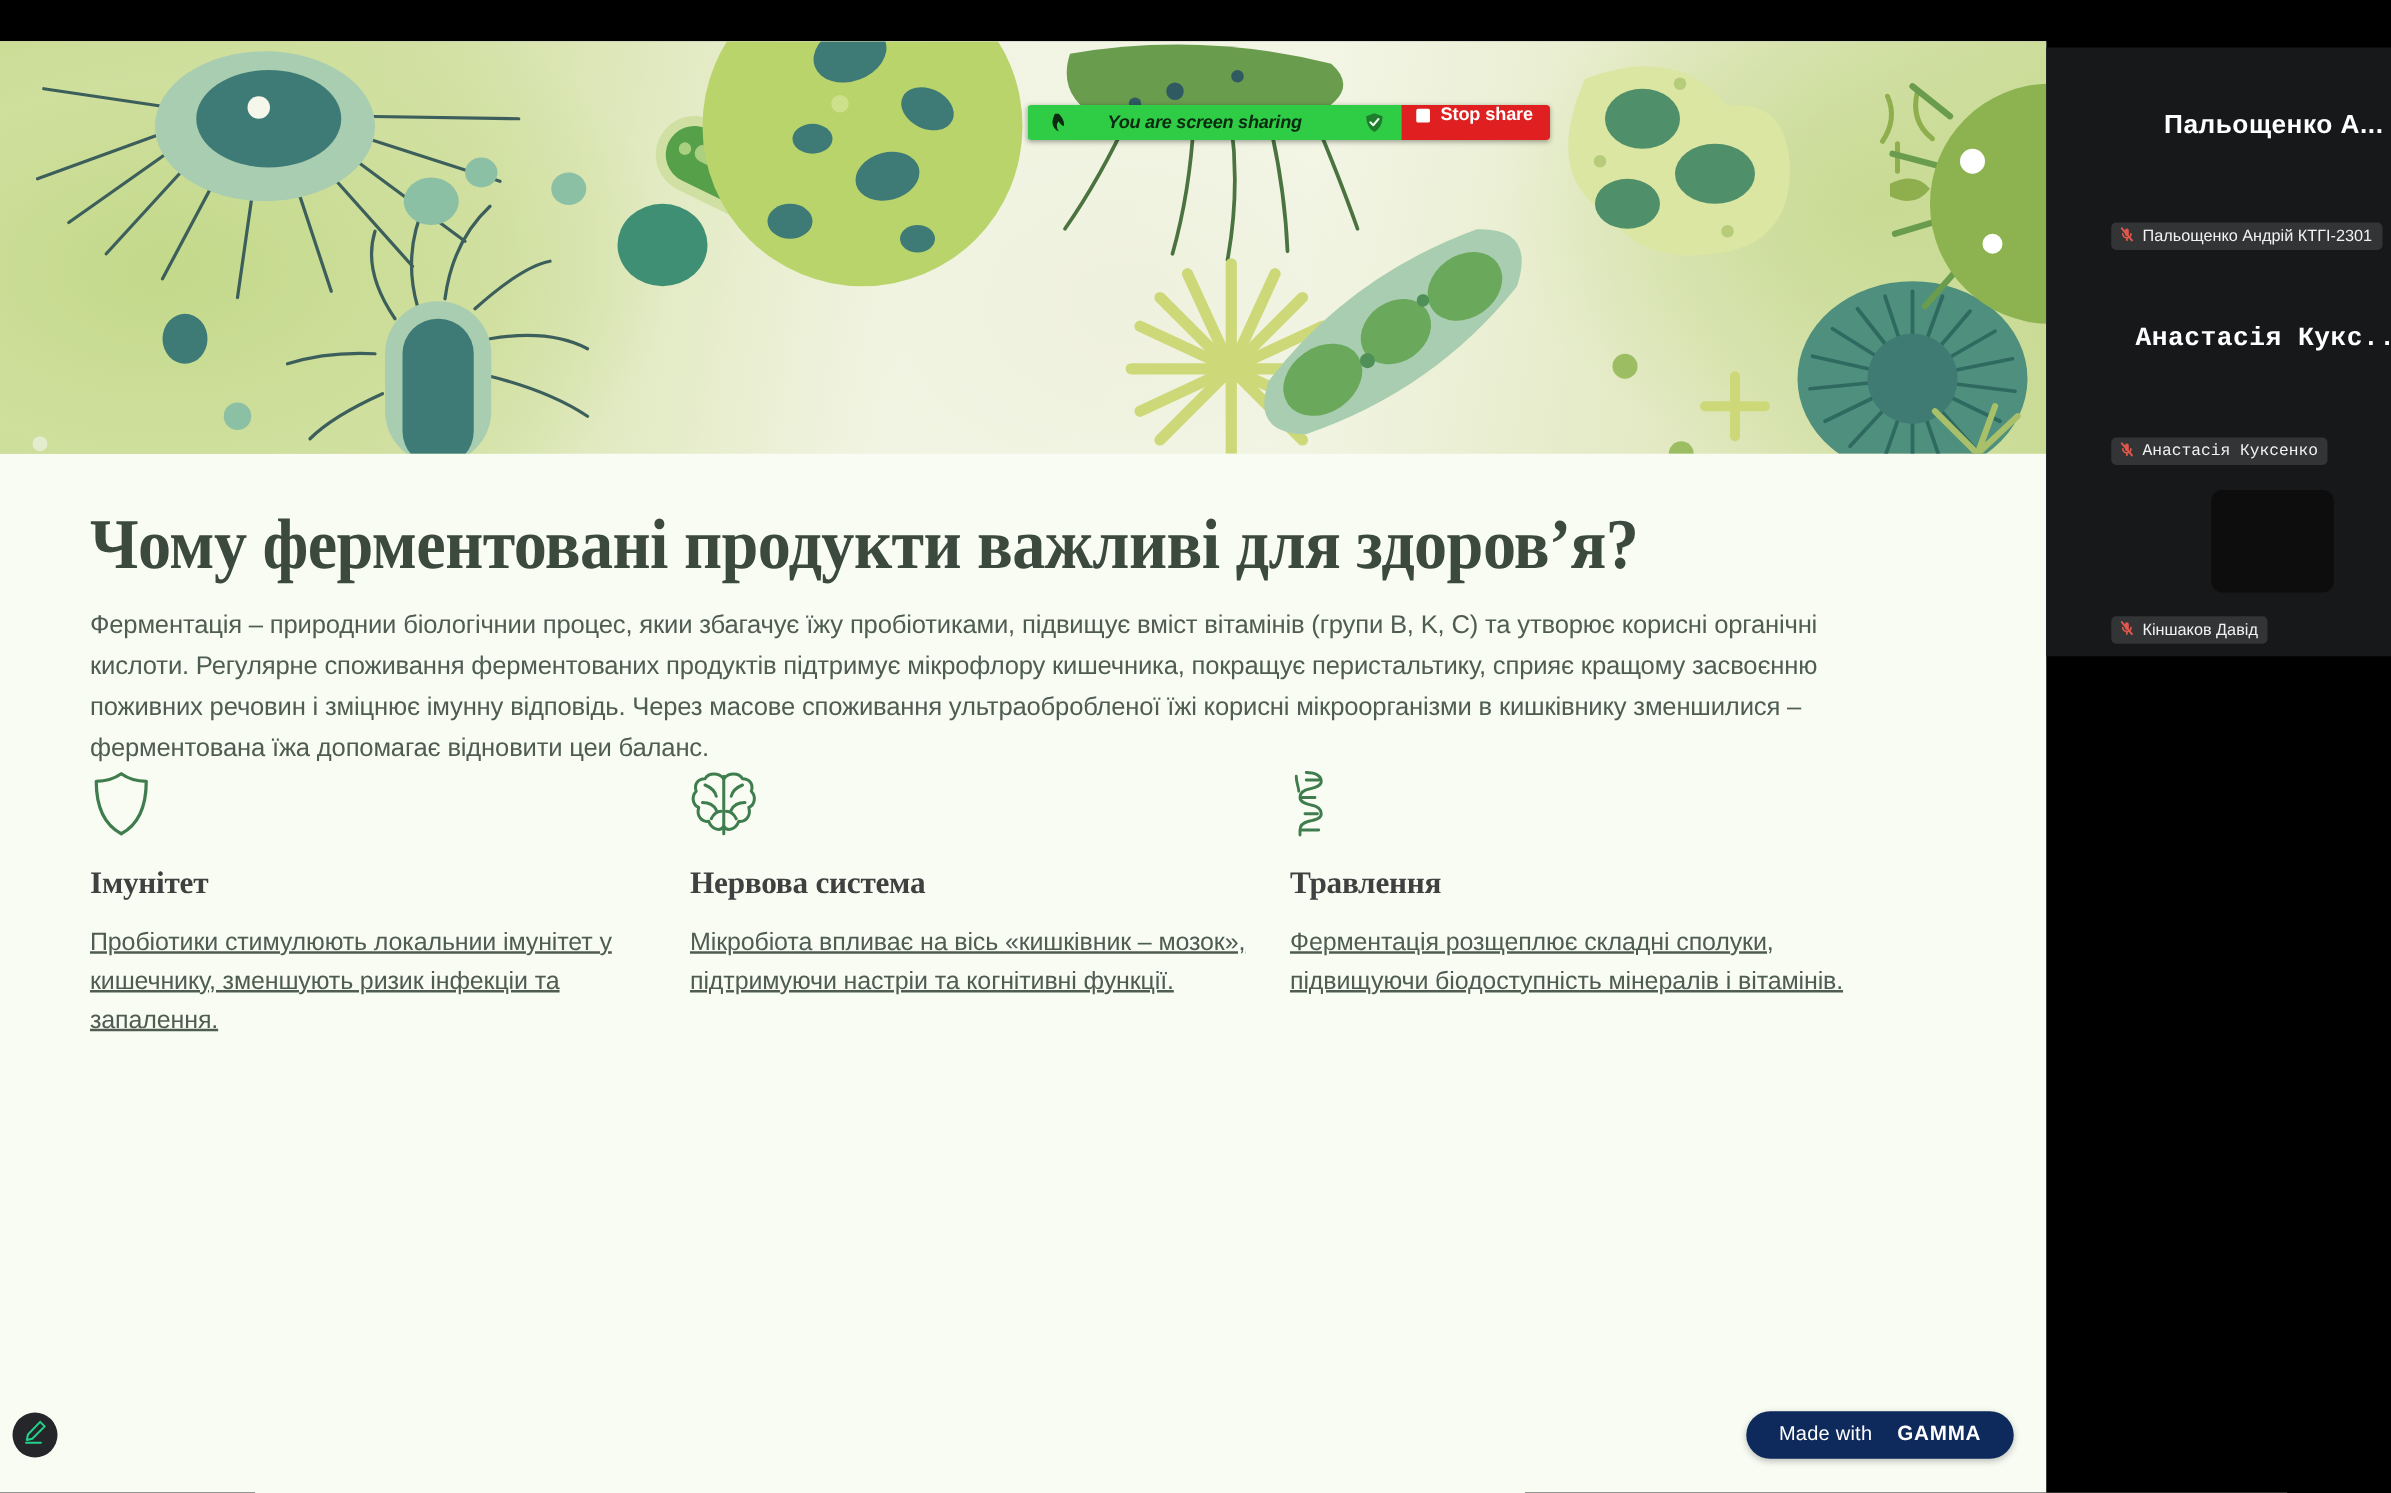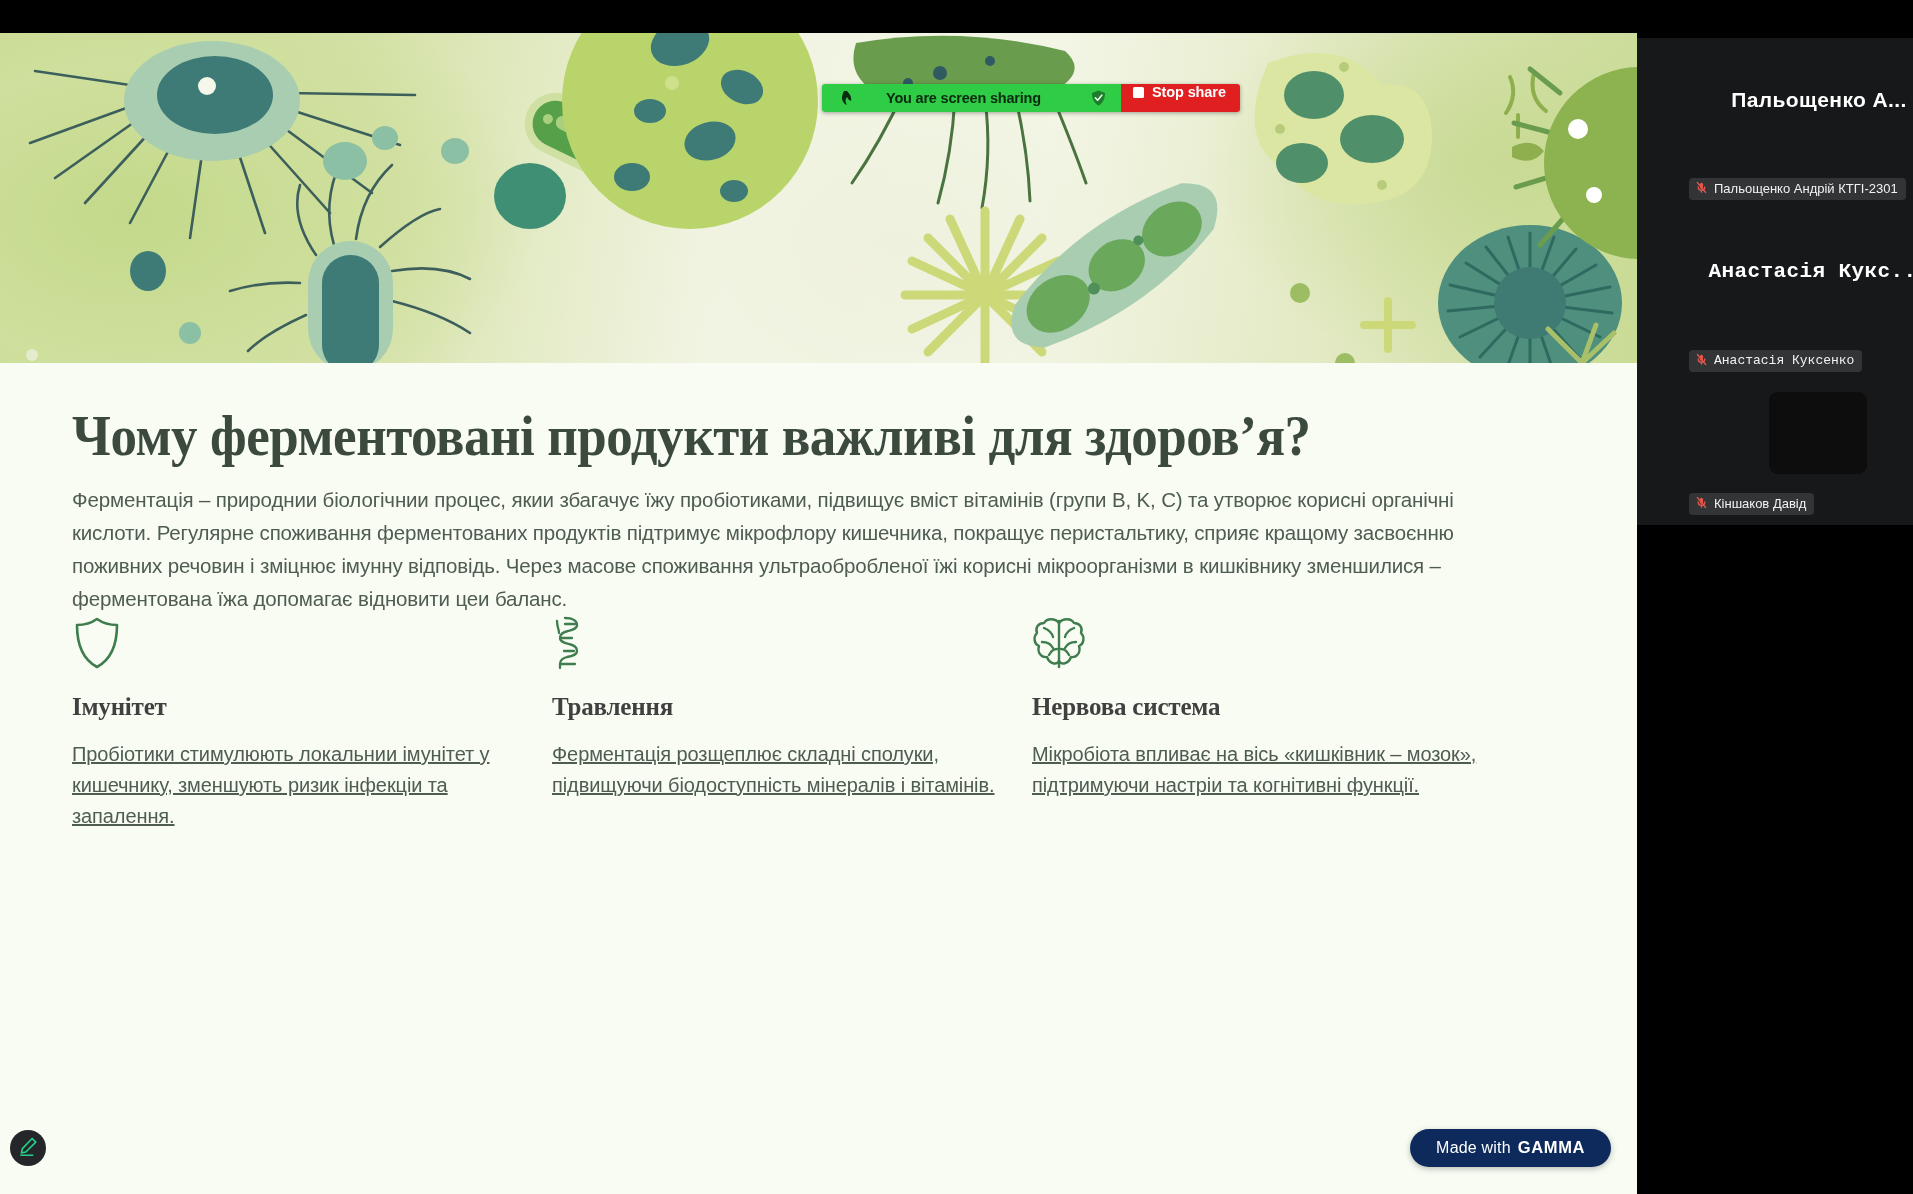--- a/index.html
+++ b/index.html
@@ -75,21 +75,21 @@
     text-decoration:underline;
   }
 
   
   .gamma{
     position:absolute; right:26px; bottom:38px;
     background:#0e2a5c; color:#fff;
     border-radius:22px;
     padding:9px 26px 10px 26px;
     font-size:16px;
-    display:flex; align-items:center; gap:7px;
+    display:flex; align-items:center; gap:20px;
     box-shadow:0 2px 6px rgba(0,0,0,.25);
     white-space:nowrap;
   }
   .gamma .gm-word{ font-weight:400; letter-spacing:0.2px; }
   .gamma .gm-logo{
     font-weight:700; letter-spacing:0.6px; font-size:16.5px;
     font-stretch:condensed;
   }
 
   
@@ -102,20 +102,21 @@
     font-size:14.5px;
   }
   .sharebar .sb-green{
     background:#2fcc46; display:flex; align-items:center;
     padding:0 10px 0 12px; gap:0;
   }
   .sharebar .sb-arrow{ width:26px; display:flex; align-items:center; justify-content:center; }
   .sharebar .sb-text{
     color:#0b2a10; font-weight:700; letter-spacing:-0.2px;
     padding:0 46px 0 26px;
+    font-style:italic;
   }
   .sharebar .sb-shield{ width:24px; display:flex; align-items:center; justify-content:center; }
   .sharebar .sb-stop{
     background:#e02020; color:#fff; font-weight:700;
     display:flex; align-items:center; gap:8px;
     padding:0 14px 12px 12px; letter-spacing:-0.1px;
   }
   .sb-sq{ width:11px; height:11px; background:#fff; border-radius:1.5px; display:inline-block; }
 
   
@@ -347,42 +348,42 @@
           <svg width="50" height="56" viewBox="0 0 50 56" fill="none" stroke="#3f7d4e" stroke-width="2.6" stroke-linecap="round" stroke-linejoin="round">
             <path d="M25 4 C18 9 10 10 5 10 C5 28 10 44 25 52 C40 44 45 28 45 10 C40 10 32 9 25 4 Z"></path>
           </svg>
         </span>
         <div class="col-title">Імунітет</div>
         <div class="col-body">Пробіотики стимулюють локальнии імунітет у кишечнику, зменшують ризик інфекціи та запалення.</div>
       </div>
 
       <div class="col">
         <span class="col-icon">
-          <svg width="34" height="56" viewBox="0 0 34 56" fill="none" stroke="#3f7d4e" stroke-width="2.3" stroke-linecap="round" stroke-linejoin="round">
-            <path d="M13 3 C21 3 25 6 25 10 C25 14 20 15 16 16 C11 17 8 19 8 23 C8 27 13 28 17 29 C22 30 25 32 25 36 C25 40 20 41 15 42 C11 43 8 45 8 49 L8 53"></path>
-            <path d="M13 9 L23 9 M9 23 L20 23 M12 36 L22 36 M9 49 L23 49"></path>
-            <path d="M5 6 C5 12 7 14 7 18"></path>
-          </svg>
-        </span>
-        <div class="col-title">Травлення</div>
-        <div class="col-body">Ферментація розщеплює складні сполуки, підвищуючи біодоступність мінералів і вітамінів.</div>
-      </div>
-
-      <div class="col">
-        <span class="col-icon">
           <svg width="54" height="56" viewBox="0 0 54 56" fill="none" stroke="#3f7d4e" stroke-width="2.4" stroke-linecap="round" stroke-linejoin="round">
             <path d="M27 6 L27 52"></path>
             <path d="M27 8 C23 3 15 3 12 8 C6 8 3 13 5 18 C1 22 2 29 7 31 C5 37 9 43 15 42 C17 48 24 51 27 46"></path>
             <path d="M27 8 C31 3 39 3 42 8 C48 8 51 13 49 18 C53 22 52 29 47 31 C49 37 45 43 39 42 C37 48 30 51 27 46"></path>
             <path d="M12 13 C17 15 20 18 21 22 M10 27 C15 27 19 29 21 33 M17 40 C19 36 22 34 25 34"></path>
             <path d="M42 13 C37 15 34 18 33 22 M44 27 C39 27 35 29 33 33 M37 40 C35 36 32 34 29 34"></path>
           </svg>
         </span>
         <div class="col-title">Нервова система</div>
         <div class="col-body">Мікробіота впливає на вісь «кишківник – мозок», підтримуючи настріи та когнітивні функції.</div>
+      </div>
+
+      <div class="col">
+        <span class="col-icon">
+          <svg width="34" height="56" viewBox="0 0 34 56" fill="none" stroke="#3f7d4e" stroke-width="2.3" stroke-linecap="round" stroke-linejoin="round">
+            <path d="M13 3 C21 3 25 6 25 10 C25 14 20 15 16 16 C11 17 8 19 8 23 C8 27 13 28 17 29 C22 30 25 32 25 36 C25 40 20 41 15 42 C11 43 8 45 8 49 L8 53"></path>
+            <path d="M13 9 L23 9 M9 23 L20 23 M12 36 L22 36 M9 49 L23 49"></path>
+            <path d="M5 6 C5 12 7 14 7 18"></path>
+          </svg>
+        </span>
+        <div class="col-title">Травлення</div>
+        <div class="col-body">Ферментація розщеплює складні сполуки, підвищуючи біодоступність мінералів і вітамінів.</div>
       </div>
 
     </div>
 
     <div class="gamma">
       <span class="gm-word">Made with</span>
       <span class="gm-logo">GAMMA</span>
     </div>
   </div>
 

